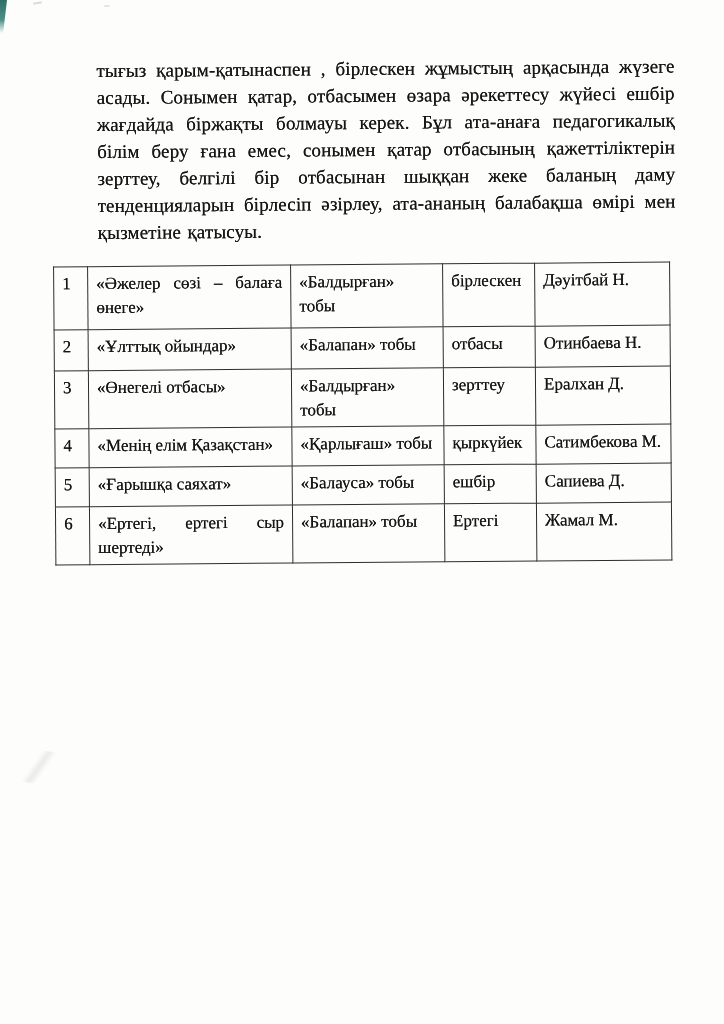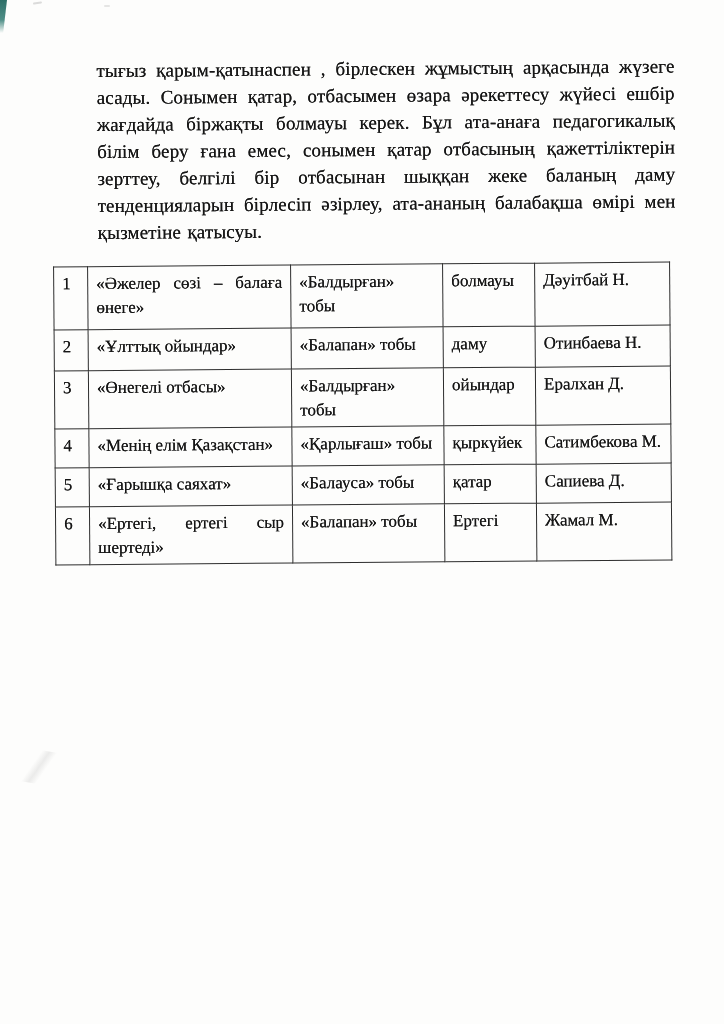--- a/index.html
+++ b/index.html
@@ -109,49 +109,49 @@
         <col style="width:203px">
         <col style="width:152px">
         <col style="width:92px">
         <col style="width:135px">
       </colgroup>
       <tbody>
         <tr class="r1">
           <td class="col-num">1</td>
           <td class="col-theme">«Әжелер сөзі – балаға өнеге»</td>
           <td class="col-group">«Балдырған» тобы</td>
-          <td class="col-month">болмауы</td>
+          <td class="col-month">бірлескен</td>
           <td class="col-resp">Дәуітбай Н.</td>
         </tr>
         <tr class="r2">
           <td class="col-num">2</td>
           <td class="col-theme">«Ұлттық ойындар»</td>
           <td class="col-group">«Балапан» тобы</td>
-          <td class="col-month">даму</td>
+          <td class="col-month">отбасы</td>
           <td class="col-resp">Отинбаева Н.</td>
         </tr>
         <tr class="r3">
           <td class="col-num">3</td>
           <td class="col-theme">«Өнегелі отбасы»</td>
           <td class="col-group">«Балдырған» тобы</td>
-          <td class="col-month">ойындар</td>
+          <td class="col-month">зерттеу</td>
           <td class="col-resp">Ералхан Д.</td>
         </tr>
         <tr class="r4">
           <td class="col-num">4</td>
           <td class="col-theme">«Менің елім Қазақстан»</td>
           <td class="col-group">«Қарлығаш» тобы</td>
           <td class="col-month">қыркүйек</td>
           <td class="col-resp">Сатимбекова М.</td>
         </tr>
         <tr class="r5">
           <td class="col-num">5</td>
           <td class="col-theme">«Ғарышқа саяхат»</td>
           <td class="col-group">«Балауса» тобы</td>
-          <td class="col-month">қатар</td>
+          <td class="col-month">ешбір</td>
           <td class="col-resp">Сапиева Д.</td>
         </tr>
         <tr class="r6">
           <td class="col-num">6</td>
           <td class="col-theme">«Ертегі, ертегі сыр шертеді»</td>
           <td class="col-group">«Балапан» тобы</td>
           <td class="col-month">Ертегі</td>
           <td class="col-resp">Жамал М.</td>
         </tr>
       </tbody>

